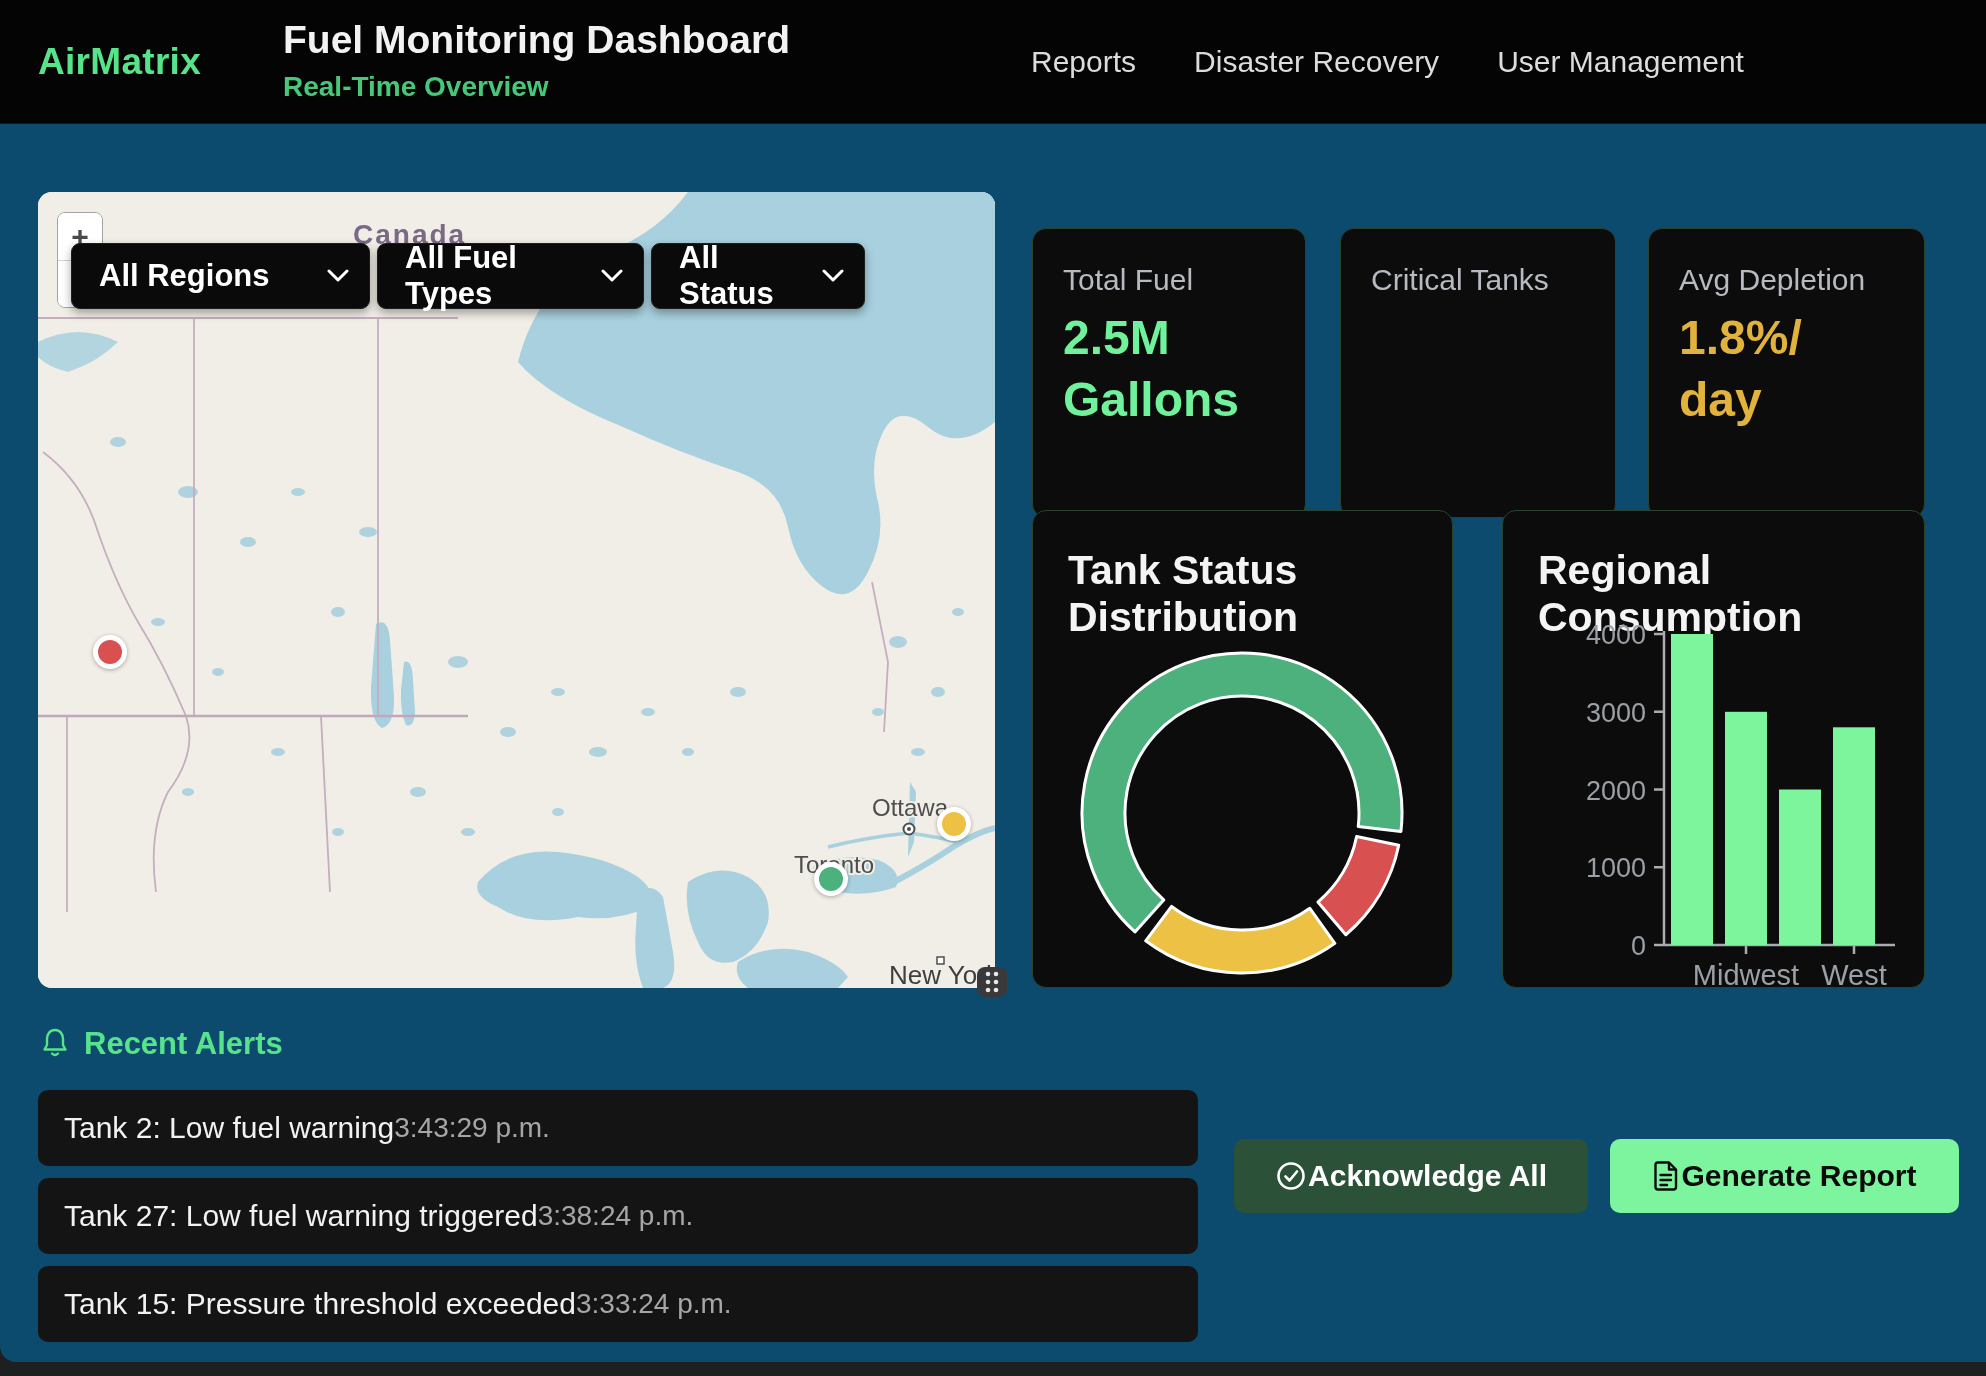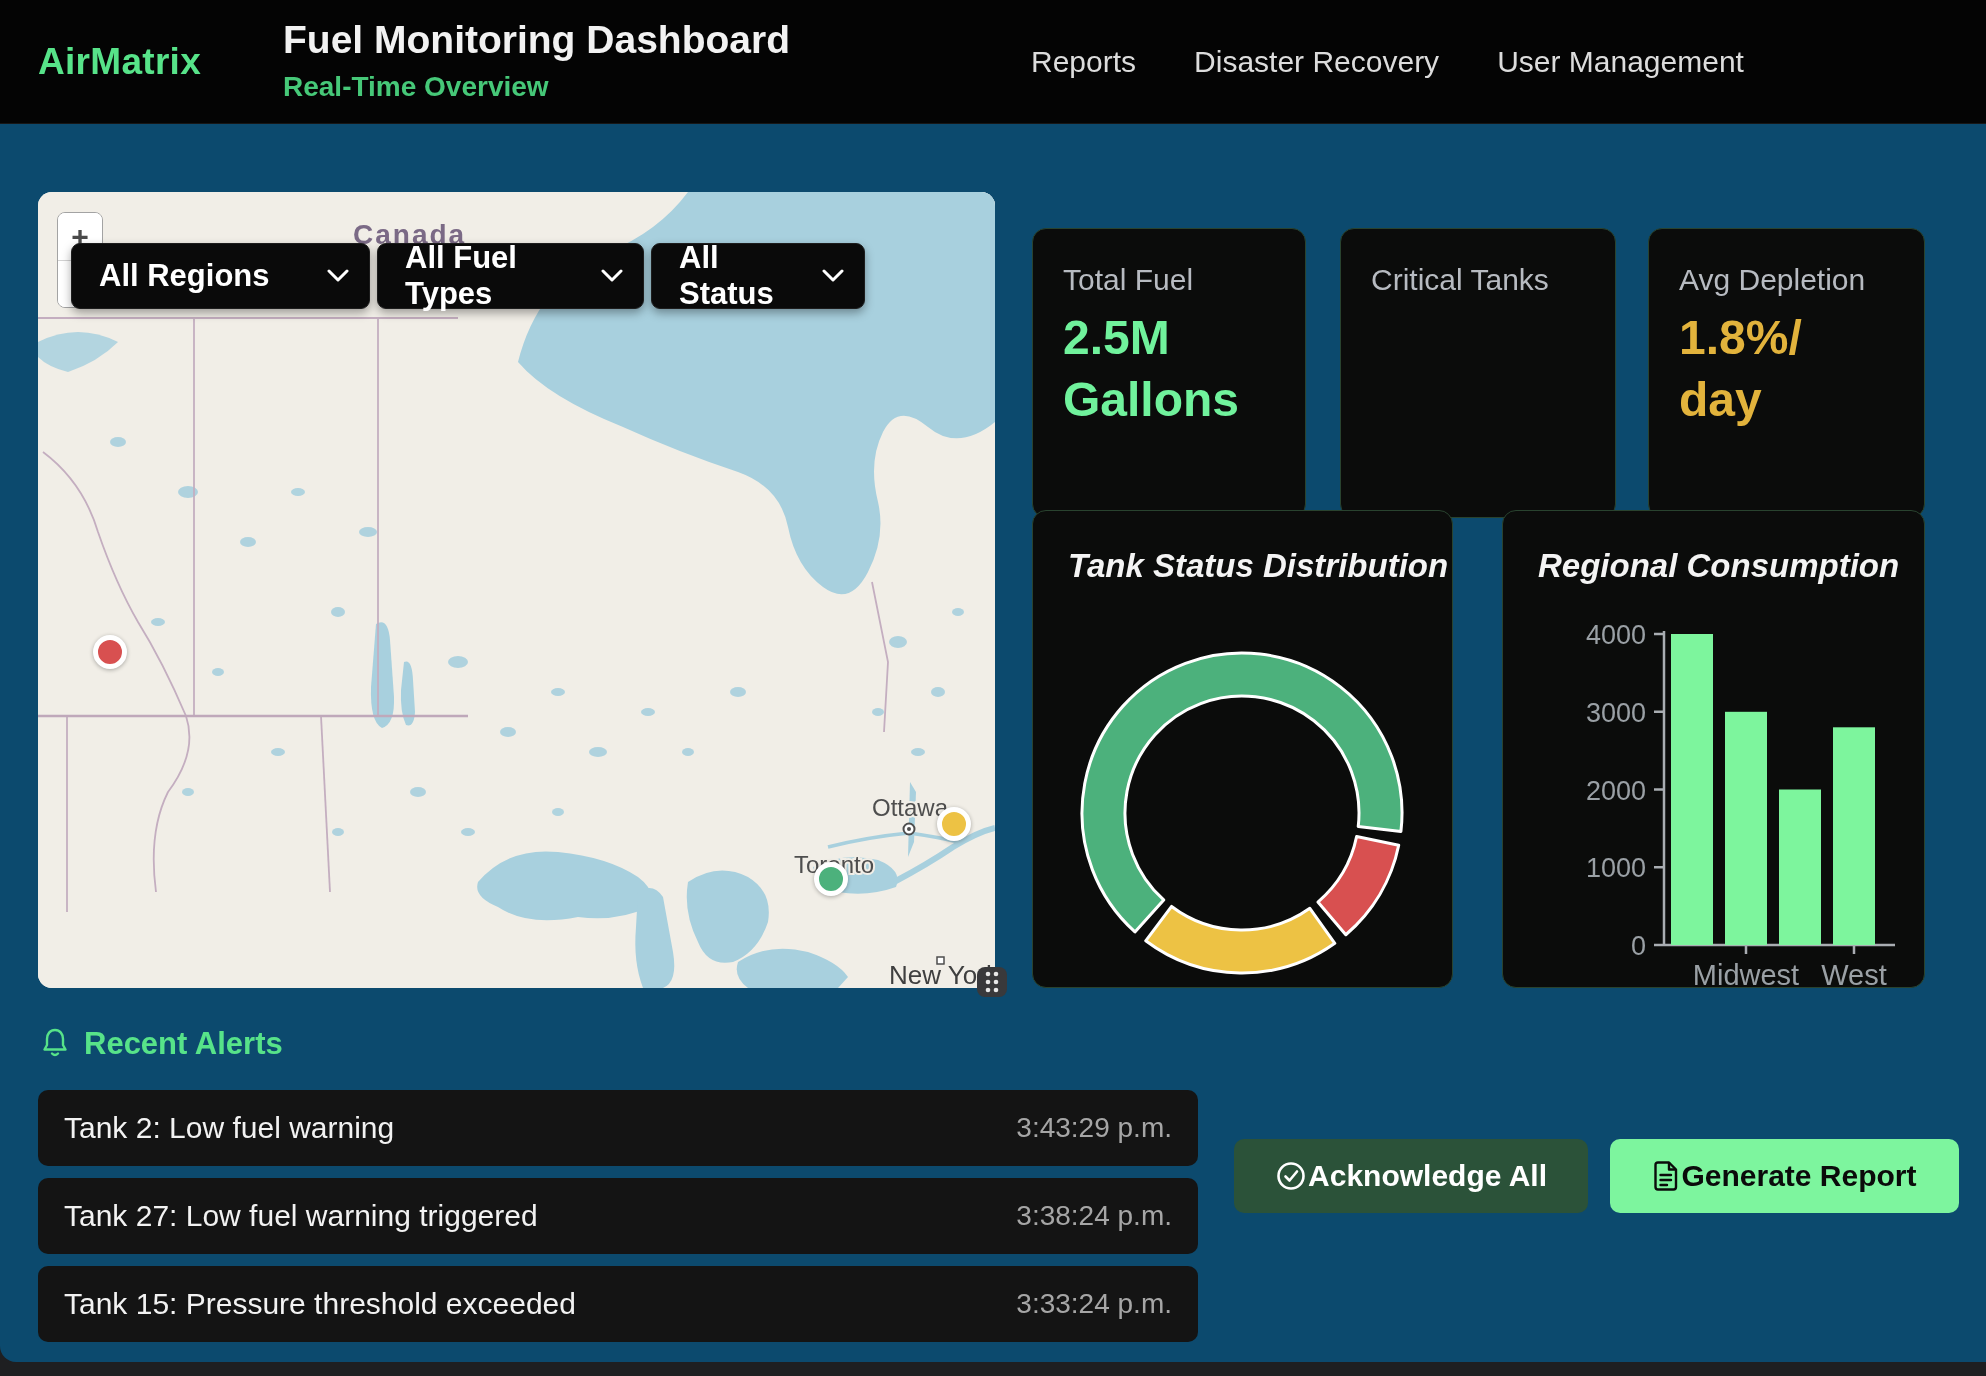--- a/index.html
+++ b/index.html
@@ -38,27 +38,27 @@
   #stat-0{left:1032px;width:274px;}
   #stat-1{left:1340px;width:276px;}
   #stat-2{left:1648px;width:277px;}
   .stat .lbl{font-size:30px;color:#b7bbc1;}
   .stat .val{margin-top:10px;font-size:48px;line-height:62px;font-weight:800;}
 
   
   .chartcard{position:absolute;top:510px;height:478px;background:#0b0c0b;border:1.5px solid #29432f;border-radius:14px;box-sizing:border-box;overflow:hidden;}
   #tankcard{left:1032px;width:421px;}
   #regioncard{left:1502px;width:423px;}
-  .chartcard h3{margin:36px 0 0 35px;font-size:33px;font-weight:700;color:#f4f4f4;font-style:italic;}
+  .chartcard h3{margin:36px 0 0 35px;font-size:41px;font-weight:700;color:#f4f4f4;}
   svg.chart{position:absolute;left:0;top:0;font-family:"Liberation Sans",sans-serif;}
 
   
   #alerts-heading{position:absolute;left:84px;top:1026px;font-size:31px;font-weight:700;color:#57e389;}
   .bell{position:absolute;left:40px;top:1026px;}
-  .alert-row{position:absolute;left:38px;width:1160px;height:76px;background:#141414;border-radius:10px;display:flex;align-items:center;justify-content:space-between;box-sizing:border-box;padding:0 26px;}
+  .alert-row{position:absolute;left:38px;width:1160px;height:76px;background:#141414;border-radius:10px;display:flex;align-items:center;box-sizing:border-box;padding:0 26px;}
   #alert-0{top:1090px;} #alert-1{top:1178px;} #alert-2{top:1266px;}
   .alert-row .msg{font-size:30px;color:#f2f2f2;}
   .alert-row .time{font-size:28px;color:#a6a6a6;}
 
   
   .actionbtn{position:absolute;top:1139px;height:74px;border:none;border-radius:10px;display:flex;align-items:center;justify-content:center;gap:1px;font-family:inherit;font-size:30px;font-weight:700;cursor:pointer;}
   #ackbtn{left:1234px;width:354px;background:#2b5239;color:#ffffff;}
   #genbtn{left:1610px;width:349px;background:#7df59e;color:#0b0b0b;}
 </style>
 </head>

